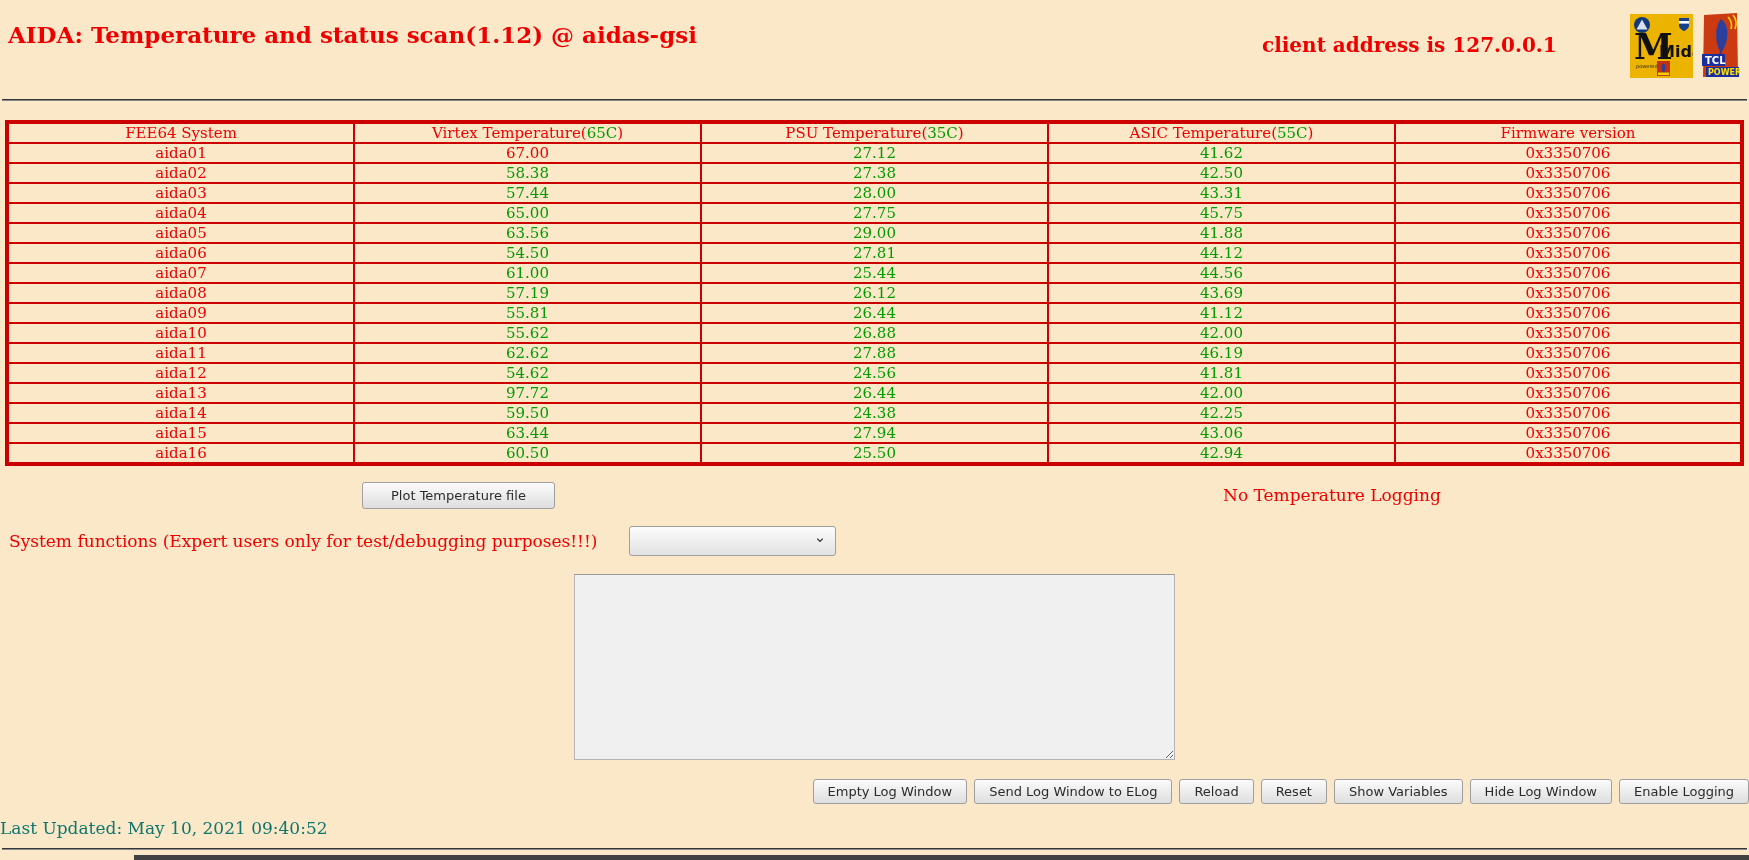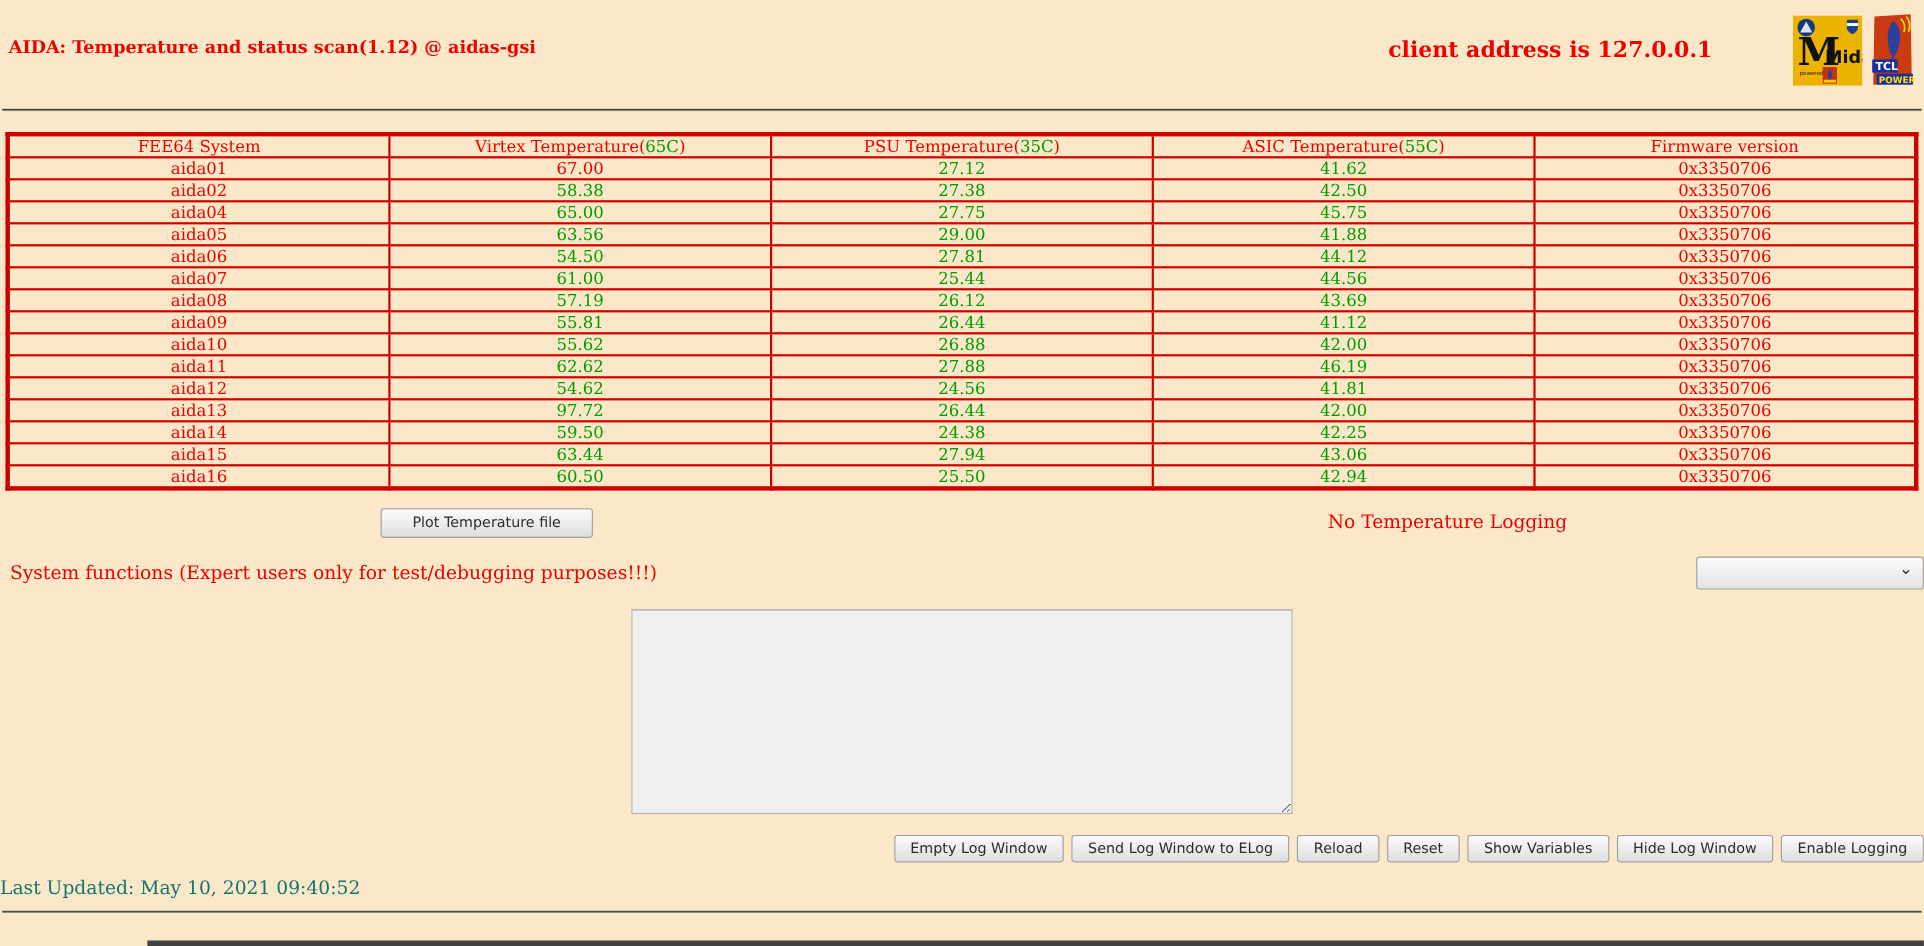--- a/index.html
+++ b/index.html
@@ -10,22 +10,22 @@
     font-family:"DejaVu Serif", serif;
     position:relative;
     overflow:hidden;
   }
   .red { color:#ee0000; }
   .green { color:#009c00; }
 
   
   .header { position:relative; height:82px; }
   .page-title {
-    position:absolute; left:8px; top:33px;
-    font-size:16px; font-weight:bold; color:#ee0000;
+    position:absolute; left:8px; top:21px;
+    font-size:23px; font-weight:bold; color:#ee0000;
   }
   .client-address {
     position:absolute; left:1262px; top:33px;
     font-size:20px; font-weight:bold; color:#ee0000;text-align:right;
   }
   .logos { position:absolute; top:12px; right:9px; display:flex; gap:7px; align-items:flex-start; }
   .logos svg { display:block; }
 
   hr.rule {
     border:none; height:0;
@@ -59,25 +59,25 @@
     font-family:"DejaVu Sans", sans-serif;
     font-size:13px;
     color:#2b2b2b;
     background:linear-gradient(#fbfbfb, #dedede);
     border:1px solid #9f9f9f;
     border-radius:3px;
     padding:4px 14px;
     cursor:pointer;
   }
 
-  .plot-row { position:relative; height:54px; }
+  .plot-row { position:relative; height:54px;margin-left:16px; }
   .plot-btn { position:absolute; left:346px; top:16px; padding:5px 28px; }
   .logging-status { position:absolute; left:1207px; top:19px; font-size:17px; color:#ee0000; }
 
-  .sysfunc-row { display:flex; align-items:center; margin:6px 0 0 9px; gap:32px;justify-content:space-between; }
+  .sysfunc-row { display:flex; align-items:center; margin:6px 0 0 9px; gap:32px; }
   .sysfunc-label { font-size:17px; color:#ee0000; }
   .select-wrap { position:relative; display:inline-block; }
   select.func-select {
     appearance:none; -webkit-appearance:none; -moz-appearance:none;
     font-family:"DejaVu Sans", sans-serif;
     font-size:13px; color:#222;
     background:linear-gradient(#fcfcfc, #e2e2e2);
     border:1px solid #9f9f9f;
     border-radius:3px;
     padding:6px 38px 22px 11px;
@@ -174,20 +174,27 @@
         <td class="red">0x3350706</td>
       </tr>
       <tr>
         <td class="red">aida02</td>
         <td class="green">58.38</td>
         <td class="green">27.38</td>
         <td class="green">42.50</td>
         <td class="red">0x3350706</td>
       </tr>
       <tr>
+        <td class="red">aida03</td>
+        <td class="green">57.44</td>
+        <td class="green">28.00</td>
+        <td class="green">43.31</td>
+        <td class="red">0x3350706</td>
+      </tr>
+      <tr>
         <td class="red">aida04</td>
         <td class="green">65.00</td>
         <td class="green">27.75</td>
         <td class="green">45.75</td>
         <td class="red">0x3350706</td>
       </tr>
       <tr>
         <td class="red">aida05</td>
         <td class="green">63.56</td>
         <td class="green">29.00</td>

